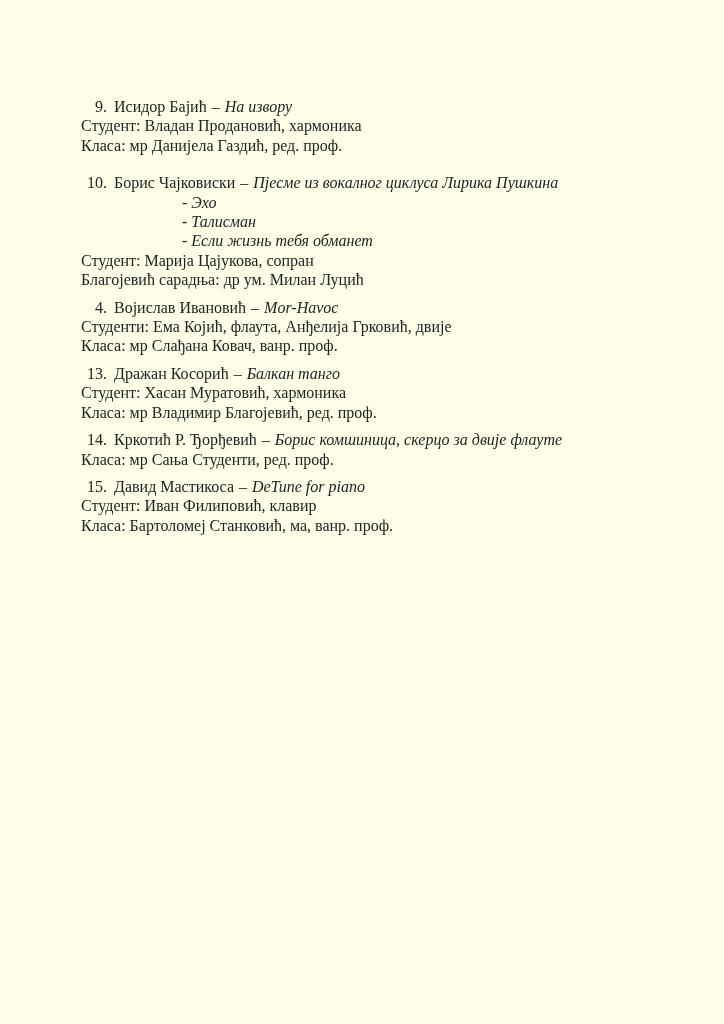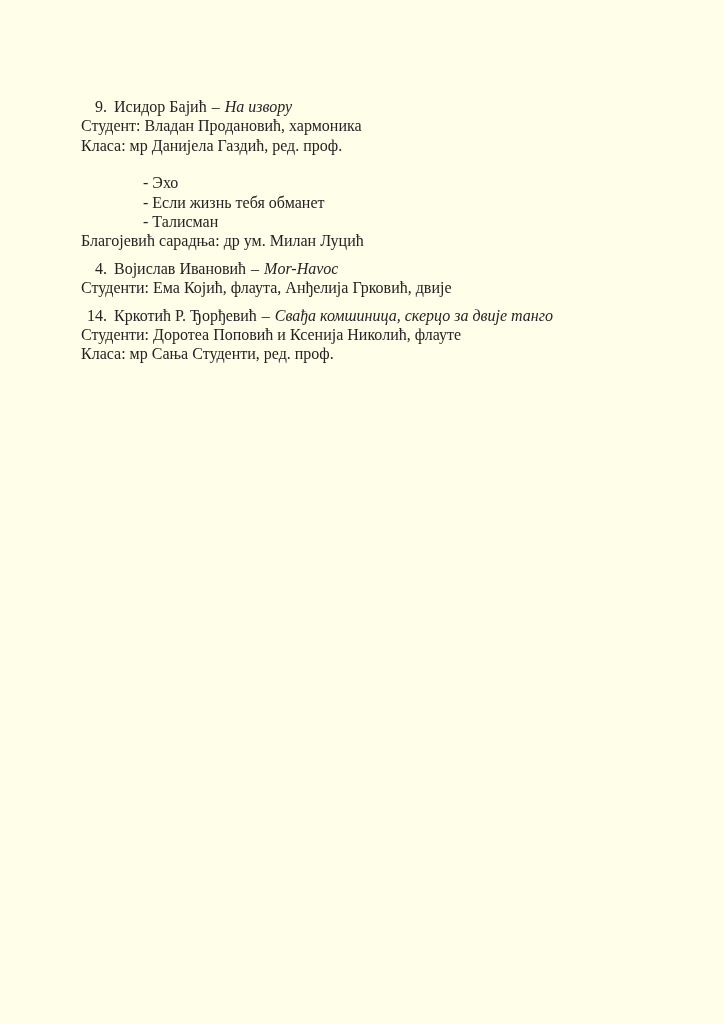--- a/index.html
+++ b/index.html
@@ -37,57 +37,76 @@
     text-align: right;
     margin-right: 7px;
   }
   .dash {
     margin: 0 5px;
   }
   .title {
     font-style: italic;
   }
   .movement {
-    margin-left: 62px;
+    margin-left: 101px;
+    font-style: italic;
     white-space: nowrap;
   }
   .detail {
     white-space: nowrap;
   }
 </style>
 </head>
 <body style="background: rgb(254, 254, 233);">
 
 <div class="page" style="color: rgb(35, 35, 35);">
 
   <div class="item gap-lg">
     <div class="heading">
       <span class="num">9.</span><span class="composer">Исидор Бајић</span><span class="dash">–</span><span class="title">На извору</span>
     </div>
     <div class="detail">Студент: Владан Продановић, хармоника</div>
     <div class="detail">Класа: мр Данијела Газдић, ред. проф.</div>
   </div>
 
   <div class="item">
+    <div class="heading">
+      <span class="num">10.</span><span class="composer">Борис Чајковиски</span><span class="dash">–</span><span class="title">Пјесме из вокалног циклуса Лирика Пушкина</span>
+    </div>
     <div class="movement">- Эхо</div>
+    <div class="movement">- Талисман</div>
     <div class="movement">- Если жизнь тебя обманет</div>
-    <div class="movement">- Талисман</div>
+    <div class="detail">Студент: Марија Цајукова, сопран</div>
     <div class="detail">Благојевић сарадња: др ум. Милан Луцић</div>
   </div>
 
   <div class="item">
     <div class="heading">
       <span class="num">4.</span><span class="composer">Војислав Ивановић</span><span class="dash">–</span><span class="title">Mor-Havoc</span>
     </div>
     <div class="detail">Студенти: Ема Којић, флаута, Анђелија Грковић, двије</div>
+    <div class="detail">Класа: мр Слађана Ковач, ванр. проф.</div>
   </div>
-
 
   <div class="item">
     <div class="heading">
-      <span class="num">14.</span><span class="composer">Кркотић Р. Ђорђевић</span><span class="dash">–</span><span class="title">Свађа комшиница, скерцо за двије танго</span>
+      <span class="num">13.</span><span class="composer">Дражан Косорић</span><span class="dash">–</span><span class="title">Балкан танго</span>
     </div>
-    <div class="detail">Студенти: Доротеа Поповић и Ксенија Николић, флауте</div>
+    <div class="detail">Студент: Хасан Муратовић, хармоника</div>
+    <div class="detail">Класа: мр Владимир Благојевић, ред. проф.</div>
+  </div>
+
+  <div class="item">
+    <div class="heading">
+      <span class="num">14.</span><span class="composer">Кркотић Р. Ђорђевић</span><span class="dash">–</span><span class="title">Борис комшиница, скерцо за двије флауте</span>
+    </div>
     <div class="detail">Класа: мр Сања Студенти, ред. проф.</div>
   </div>
 
+  <div class="item">
+    <div class="heading">
+      <span class="num">15.</span><span class="composer">Давид Мастикоса</span><span class="dash">–</span><span class="title">DeTune for piano</span>
+    </div>
+    <div class="detail">Студент: Иван Филиповић, клавир</div>
+    <div class="detail">Класа: Бартоломеј Станковић, ма, ванр. проф.</div>
+  </div>
 
 </div>
 
 </body></html>

